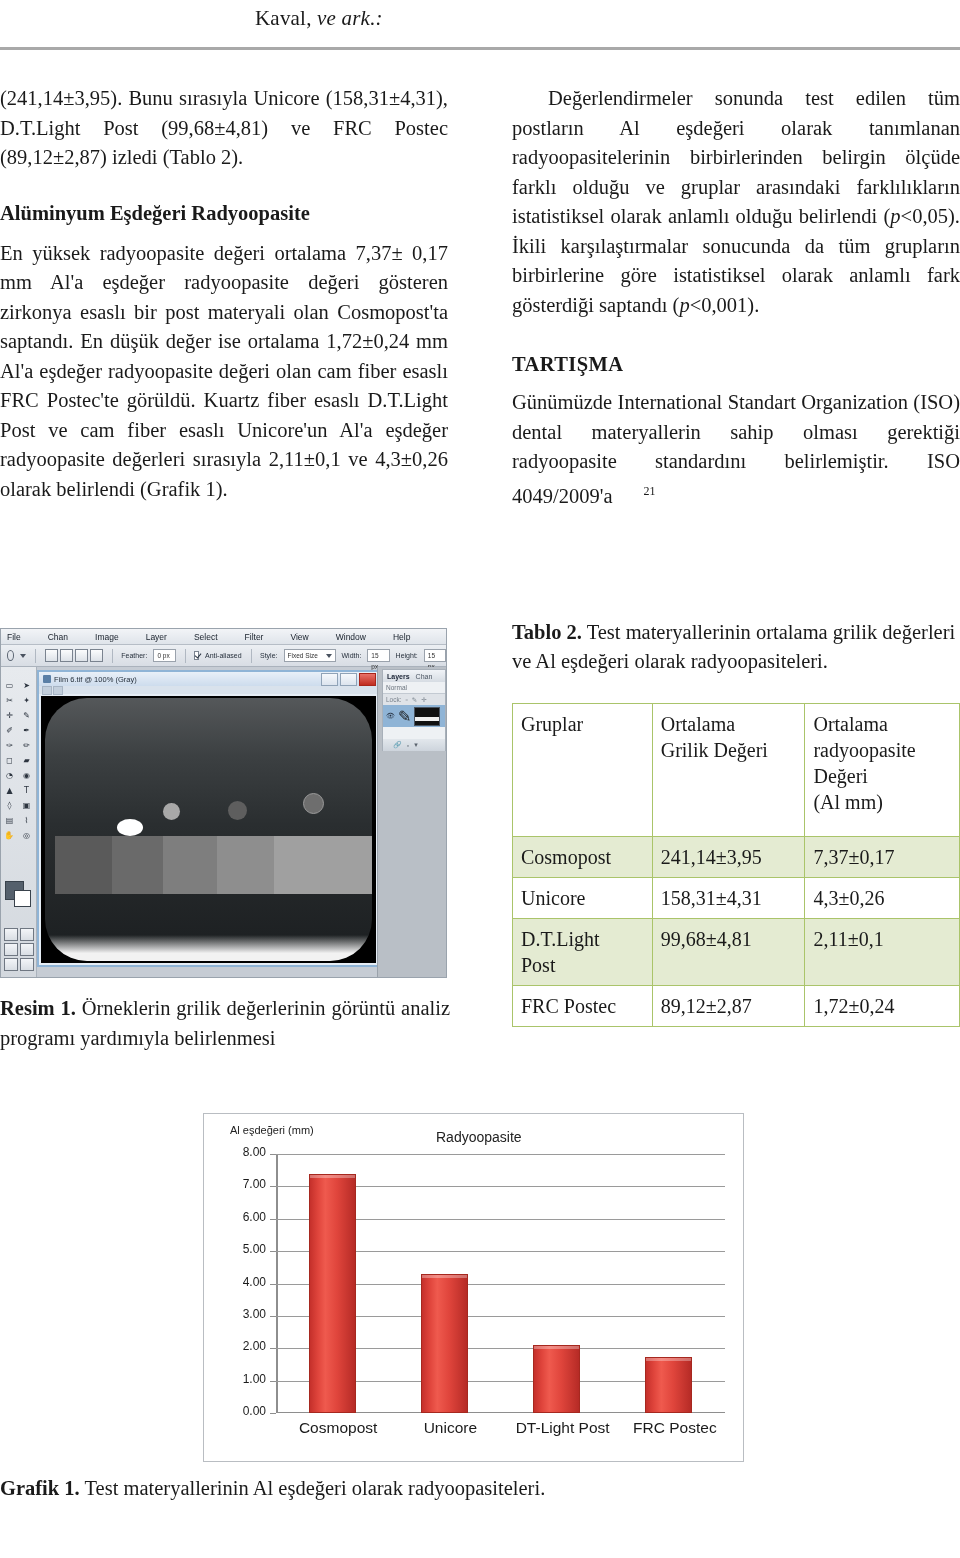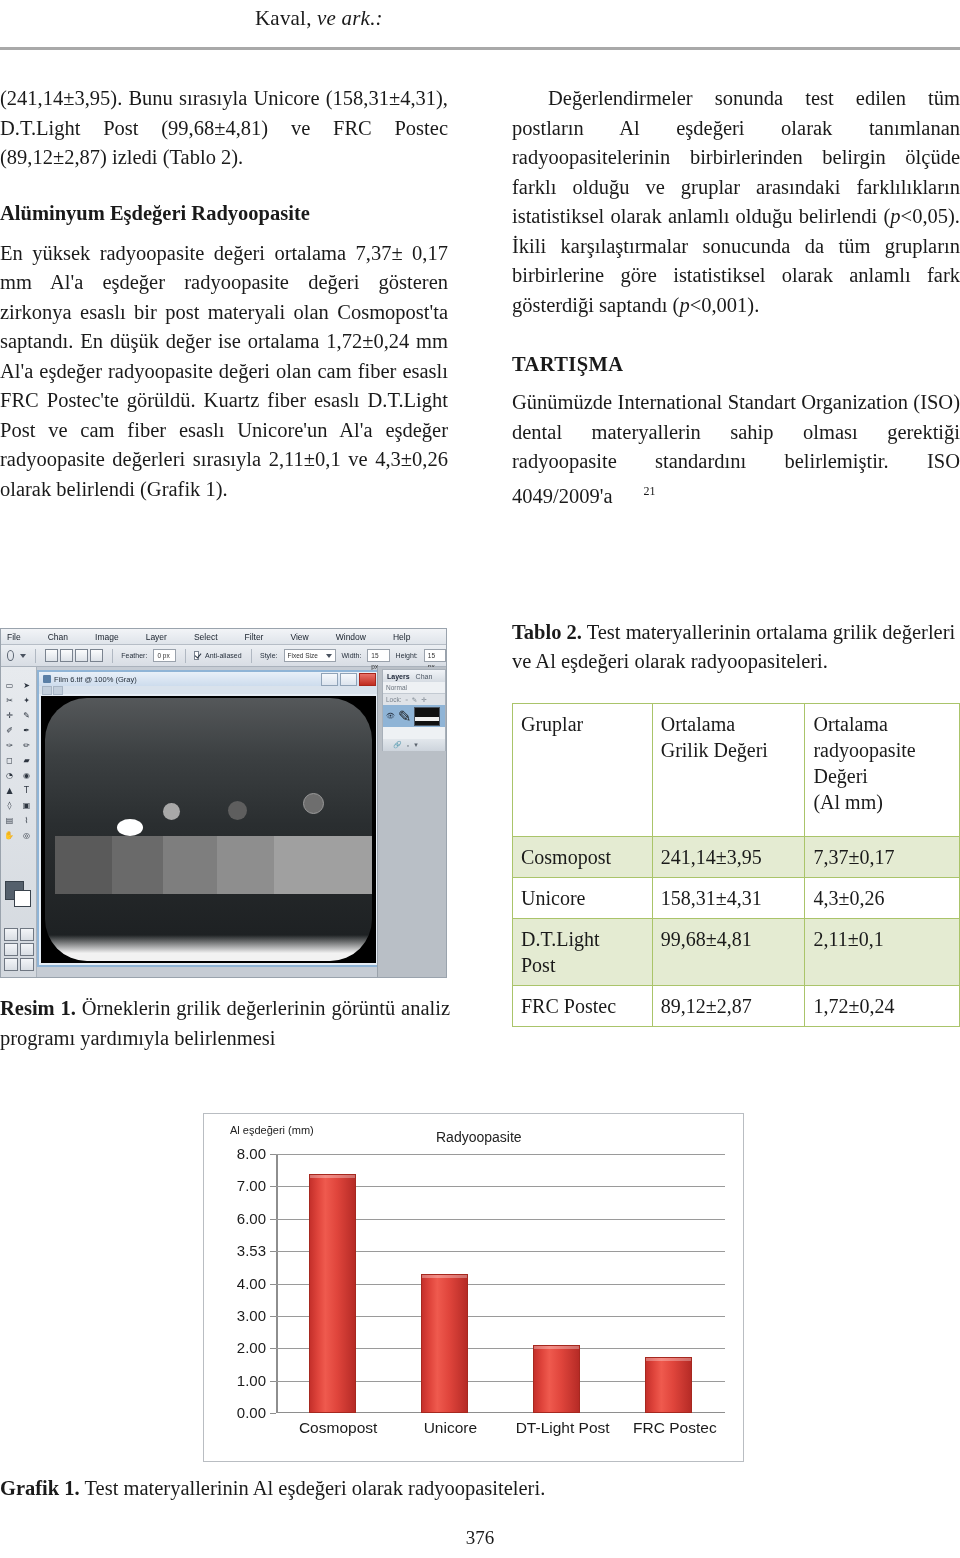--- a/index.html
+++ b/index.html
@@ -175,21 +175,21 @@
     position:absolute;left:203px;top:1113px;width:541px;height:349px;
     border:1px solid #b9bdc2;background:#fff;box-sizing:border-box;
     font-family:"Liberation Sans", sans-serif;
   }
   .ch-ylabel{position:absolute;left:26px;top:10px;font-size:11px;color:#222;text-align:center;}
   .ch-title{position:absolute;left:232px;top:15px;font-size:14px;color:#222;}
   .plot{position:absolute;left:72px;top:40px;right:18px;bottom:48px;}
   .grid-line{position:absolute;left:0;right:0;height:1px;background:#9a9a9a;}
   .tickmark{position:absolute;left:-6px;width:6px;height:1px;background:#8e8e8e;}
   .ylab{
-    position:absolute;right:calc(100% + 10px);font-size:15px;color:#1b1b1b;
+    position:absolute;right:calc(100% + 10px);font-size:12px;color:#1b1b1b;
     transform:translateY(-9px);white-space:nowrap;
   }
   .bar{
     position:absolute;bottom:0;width:47px;
     background:linear-gradient(90deg,#c5302b 0%,#e0453c 18%,#ef5a4e 34%,#e0453c 60%,#b62b26 100%);
     border:1px solid #a6281f;box-sizing:border-box;
   }
   .bar:before{
     content:"";position:absolute;left:0;right:0;top:0;height:3px;
     background:rgba(255,255,255,.32);
@@ -433,21 +433,21 @@
         <div class="tickmark" style="top: 0px;"></div>
         <div class="ylab" style="top: 0px;">8.00</div>
         <div class="grid-line" style="top: 32.375px;"></div>
         <div class="tickmark" style="top: 32.375px;"></div>
         <div class="ylab" style="top: 32.375px;">7.00</div>
         <div class="grid-line" style="top: 64.75px;"></div>
         <div class="tickmark" style="top: 64.75px;"></div>
         <div class="ylab" style="top: 64.75px;">6.00</div>
         <div class="grid-line" style="top: 97.125px;"></div>
         <div class="tickmark" style="top: 97.125px;"></div>
-        <div class="ylab" style="top: 97.125px;">3.53</div>
+        <div class="ylab" style="top: 97.125px;">5.00</div>
         <div class="grid-line" style="top: 129.5px;"></div>
         <div class="tickmark" style="top: 129.5px;"></div>
         <div class="ylab" style="top: 129.5px;">4.00</div>
         <div class="grid-line" style="top: 161.875px;"></div>
         <div class="tickmark" style="top: 161.875px;"></div>
         <div class="ylab" style="top: 161.875px;">3.00</div>
         <div class="grid-line" style="top: 194.25px;"></div>
         <div class="tickmark" style="top: 194.25px;"></div>
         <div class="ylab" style="top: 194.25px;">2.00</div>
         <div class="grid-line" style="top: 226.625px;"></div>
@@ -463,14 +463,13 @@
         <div class="xlab" style="left: 286.625px;">DT-Light Post</div>
         <div class="bar" style="height: 55.685px; left: 369.375px;"></div>
         <div class="xlab" style="left: 398.875px;">FRC Postec</div>
       </div>
   </div>
 
   <div class="grafik-cap">
     <b>Grafik 1.</b><span> Test materyallerinin Al eşdeğeri olarak radyoopasiteleri.</span>
   </div>
 
-  <div class="pageno">376</div>
 </div>
 
 </body></html>

